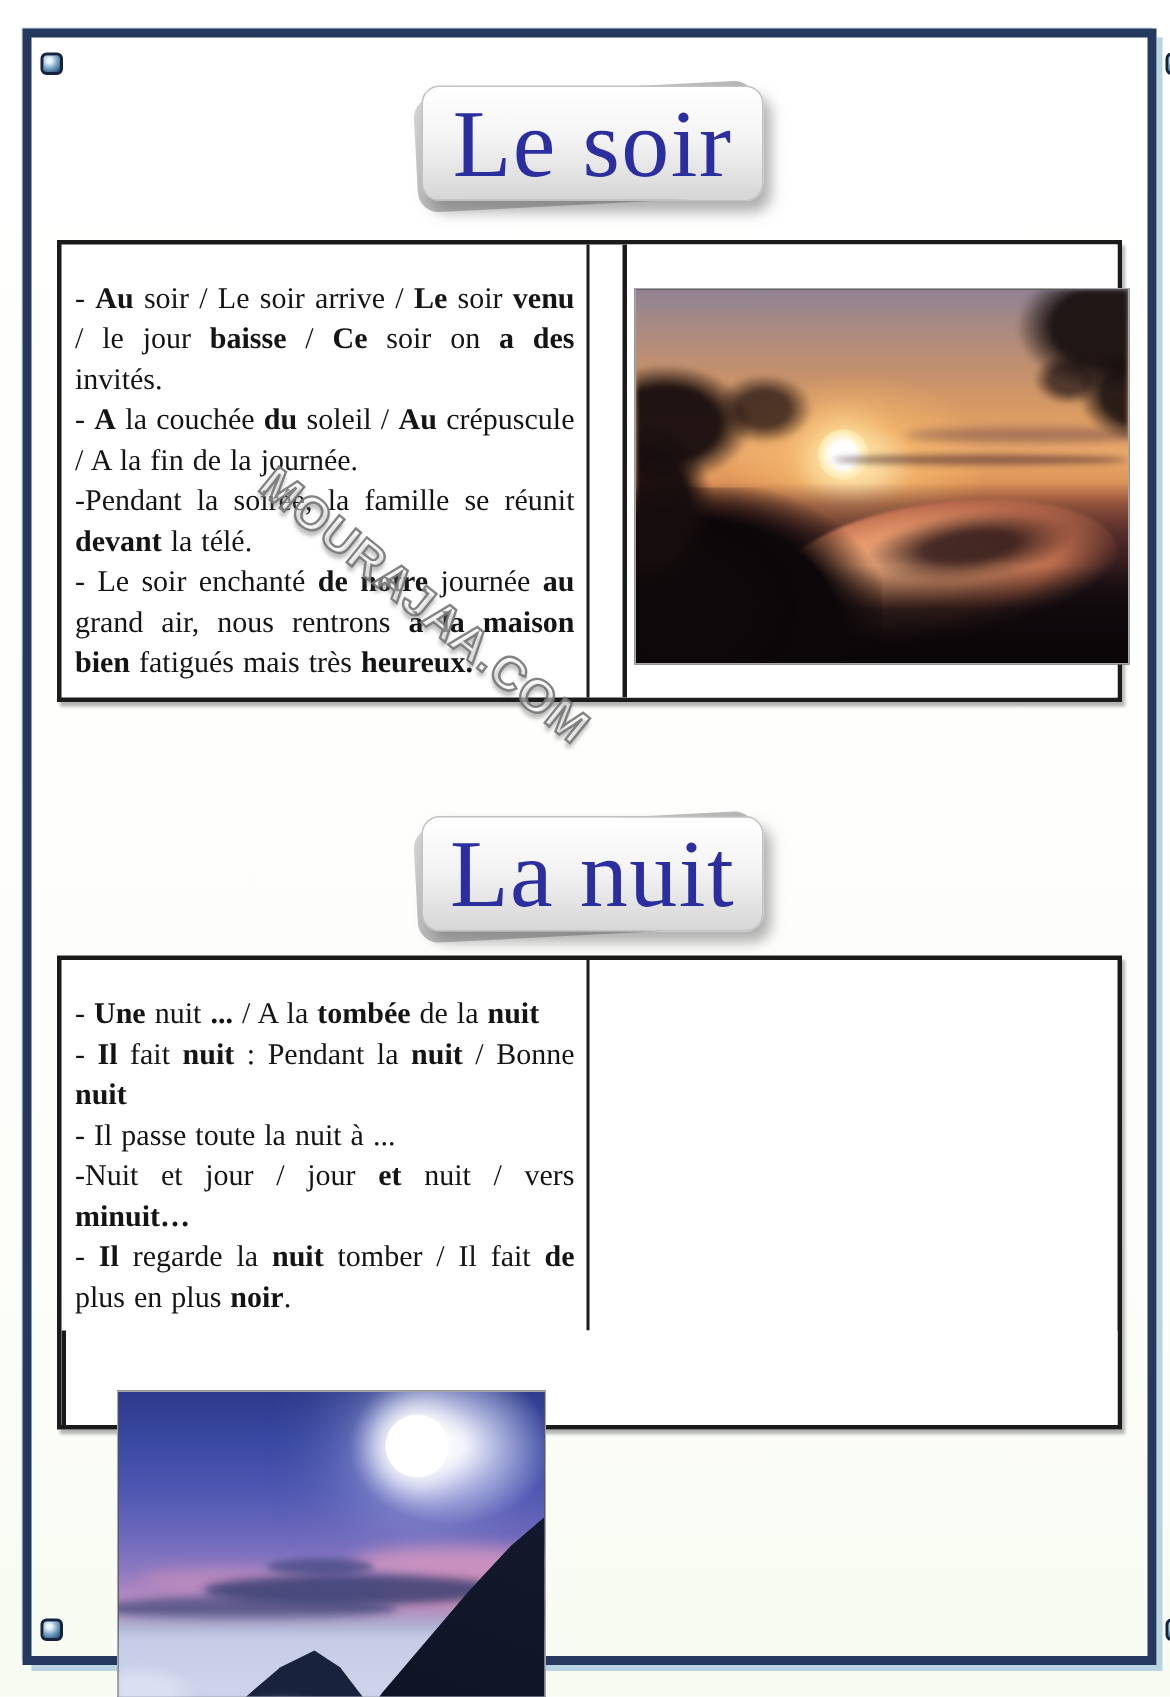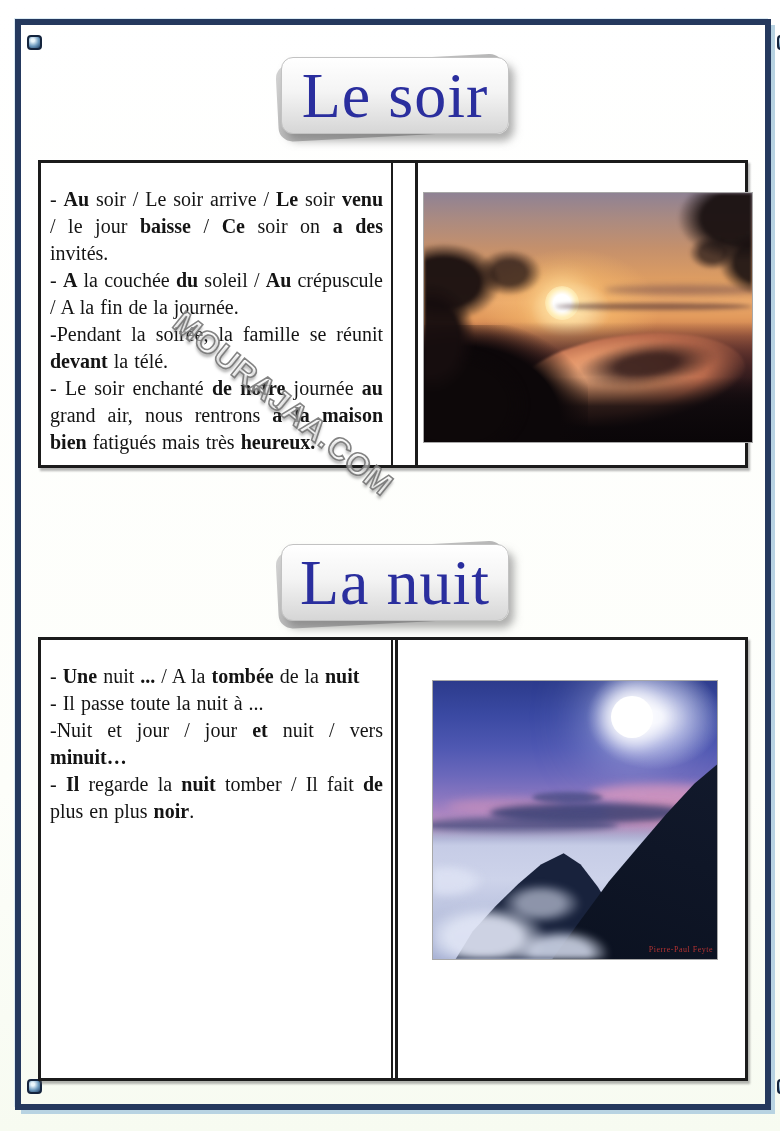--- a/index.html
+++ b/index.html
@@ -42,21 +42,21 @@
   }
   #plaque-soir{top:57px;} #plaque-nuit{top:544px;}
 
   
   .content-box{
     position:absolute;left:38px;width:710px;box-sizing:border-box;
     border:3px solid #1b1b1b;background:#fff;display:flex;
     box-shadow:2px 3px 2px rgba(90,90,90,.45);
   }
   #box-soir{top:160px;height:308px;gap:20px;}
-  #box-nuit{top:637px;height:444px;}
+  #box-nuit{top:637px;height:316px;flex-direction:column;}
   .text-cell{
     width:352px;box-sizing:border-box;flex:none;
     border-right:2px solid #1b1b1b;margin-right:2px;
     padding:23px 8px 8px 9px;
     font-size:20px;line-height:27px;text-align:justify;word-spacing:1px;
   }
   .text-cell p{margin:0;}
   .seg-b{font-weight:bold;}
   .image-cell{
     flex:1;position:relative;background:#fff;border-left:3px solid #1b1b1b;
@@ -180,20 +180,21 @@
 <div class="plaque" id="plaque-nuit">
   <div class="back"></div>
   <div class="front">
     <span class="title-text">La nuit</span>
   </div>
 </div>
 
 <div class="content-box" id="box-nuit">
   <div class="text-cell">
       <p><span>- </span><span class="seg-b">Une</span><span> nuit </span><span class="seg-b">...</span><span> / A la </span><span class="seg-b">tombée</span><span> de la </span><span class="seg-b">nuit</span></p>
+      <p><span>- </span><span class="seg-b">Il</span><span> fait </span><span class="seg-b">nuit</span><span> : Pendant la </span><span class="seg-b">nuit</span><span> / Bonne </span><span class="seg-b">nuit</span></p>
       <p><span>- Il passe toute la nuit à ...</span></p>
       <p><span>-Nuit et jour / jour </span><span class="seg-b">et</span><span> nuit / vers </span><span class="seg-b">minuit…</span></p>
       <p><span>- </span><span class="seg-b">Il</span><span> regarde la </span><span class="seg-b">nuit</span><span> tomber / Il fait </span><span class="seg-b">de</span><span> plus en plus </span><span class="seg-b">noir</span><span>.</span></p>
     </div>
   <div class="image-cell">
     <div class="photo" id="photo-night">
       <div class="n-sky"></div>
       <div class="n-moon-glow"></div>
       <div class="n-moon"></div>
       <div class="n-pink1"></div>

